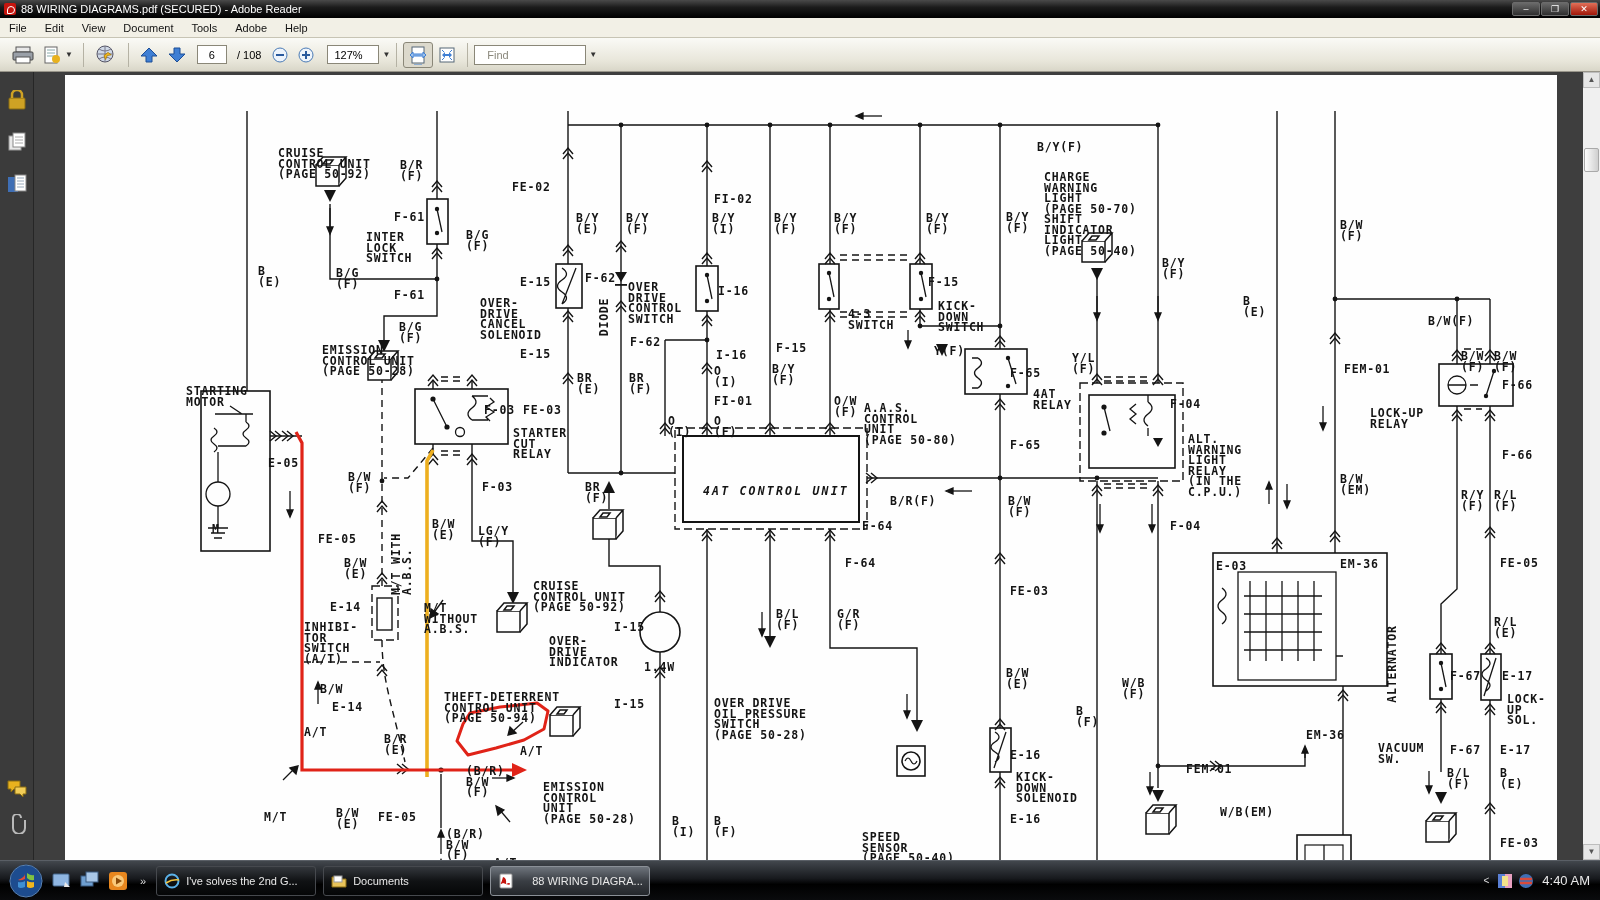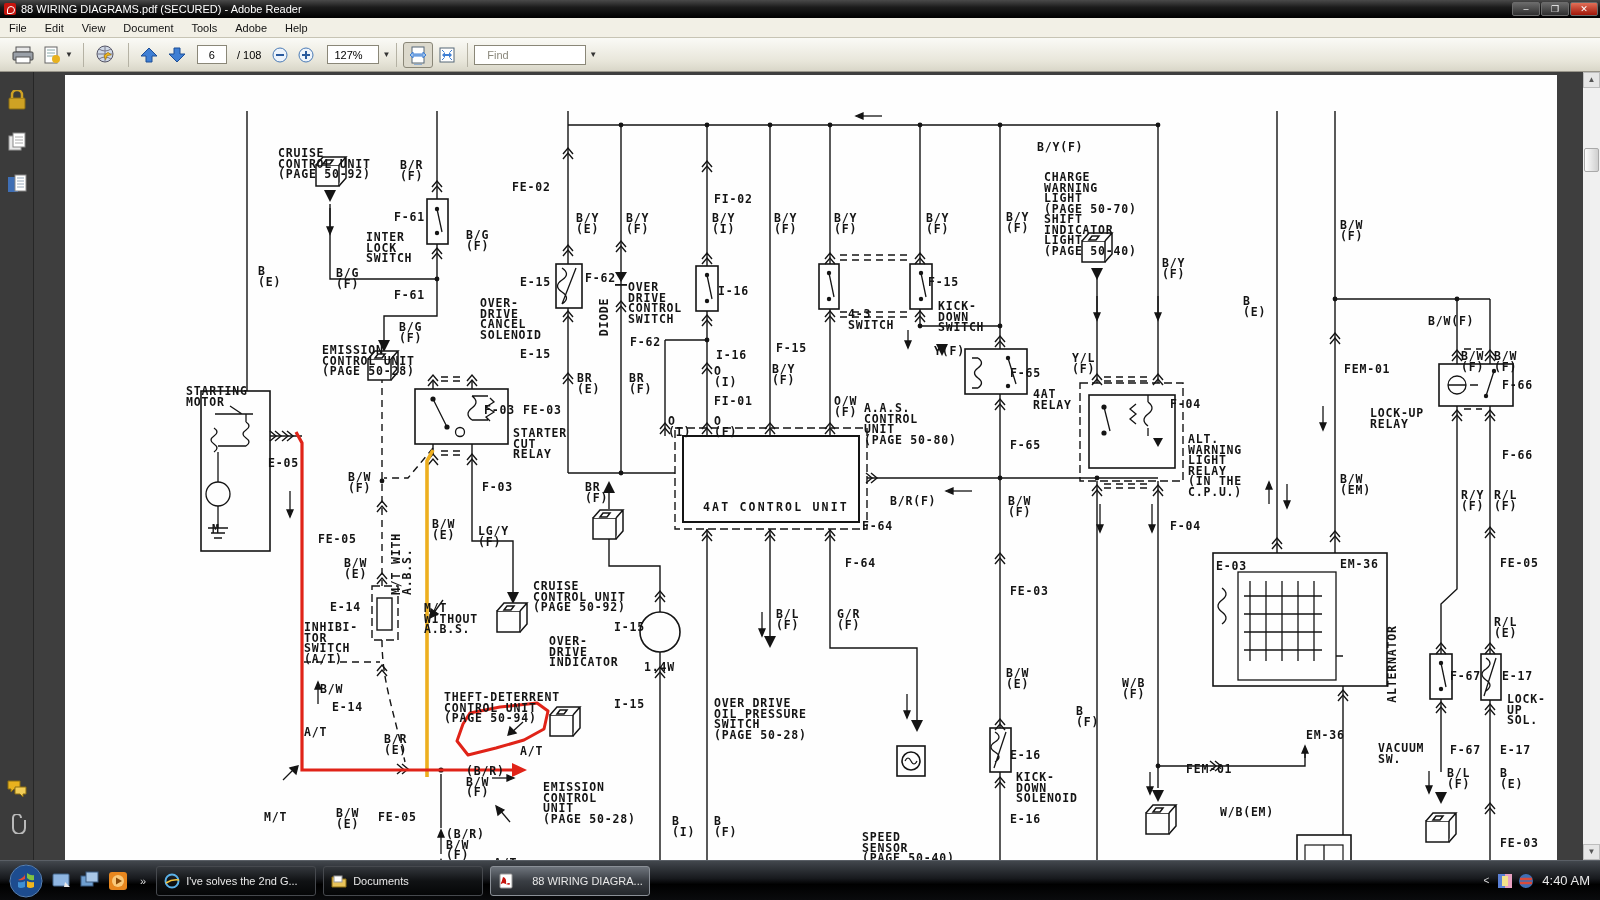--- a/index.html
+++ b/index.html
@@ -653,21 +653,21 @@
         <div class="dlabel" style="left: 549px; top: 564px;">OVER-
 DRIVE
 INDICATOR</div>
         <div class="dlabel" style="left: 533px; top: 509px;">CRUISE
 CONTROL UNIT
 (PAGE 50-92)</div>
         <div class="dlabel" style="left: 776px; top: 537px;">B/L
 (F)</div>
         <div class="dlabel" style="left: 837px; top: 537px;">G/R
 (F)</div>
-        <div class="dlabel" style="left: 703px; top: 430px; letter-spacing: 2.2px;">4AT CONTROL UNIT</div>
+        <div class="dlabel" style="left: 703px; top: 414px; letter-spacing: 2.2px; font-style: italic;">4AT CONTROL UNIT</div>
         <div class="dlabel" style="left: 585px; top: 410px;">BR
 (F)</div>
         <div class="dlabel" style="left: 268px; top: 386px;">E-05</div>
         <div class="dlabel" style="left: 348px; top: 400px;">B/W
 (F)</div>
         <div class="dlabel" style="left: 318px; top: 462px;">FE-05</div>
         <div class="dlabel" style="left: 344px; top: 486px;">B/W
 (E)</div>
         <div class="dlabel" style="left: 330px; top: 530px;">E-14</div>
         <div class="dlabel" style="left: 304px; top: 550px;">INHIBI-

